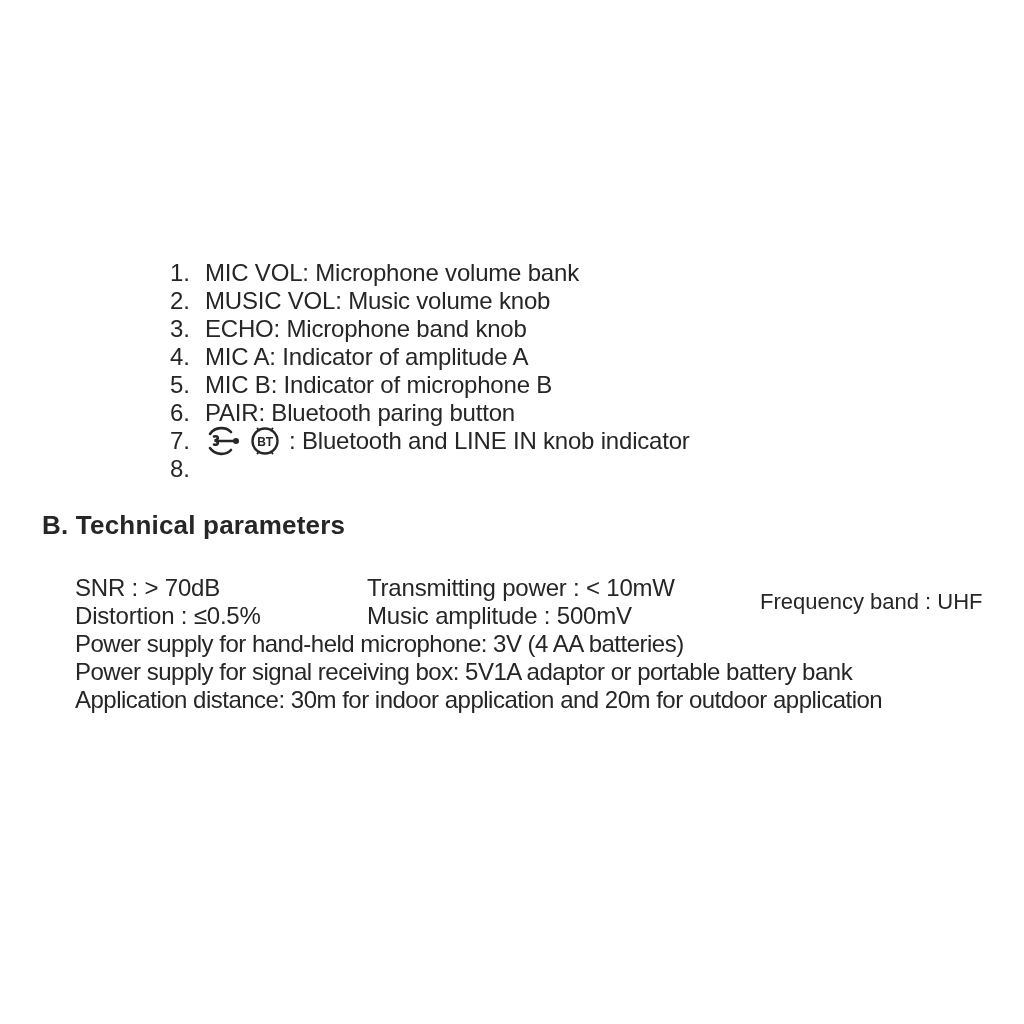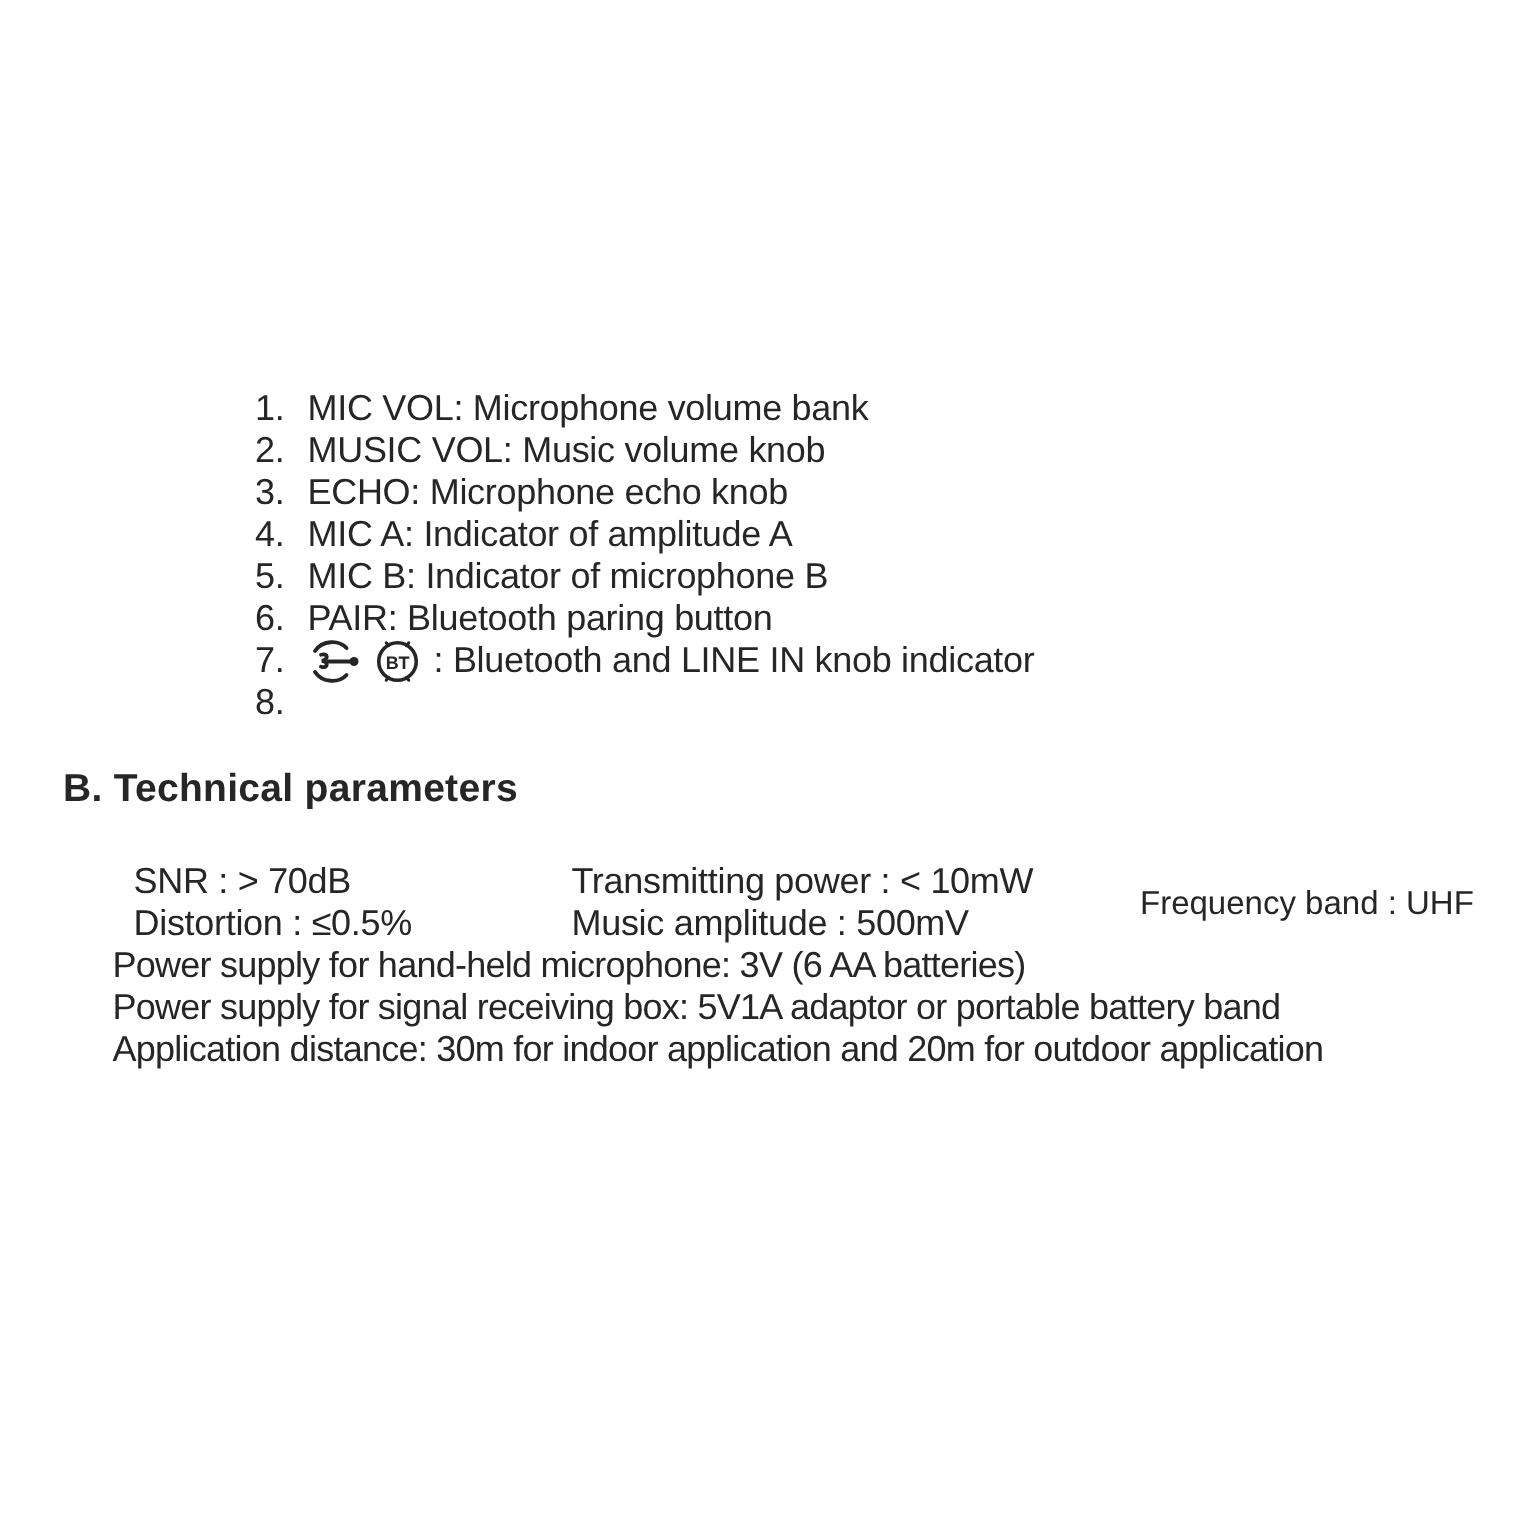--- a/index.html
+++ b/index.html
@@ -53,21 +53,21 @@
   }
   .params {
     position: absolute;
     left: 75px;
     top: 574px;
     font-size: 24px;
     line-height: 28px;
     letter-spacing: -0.2px;
     white-space: nowrap;
   }
-  .param-row { display: flex; height: 28px; margin-left: 14px; }
+  .param-row { display: flex; height: 28px; }
   .param-left { flex: none; width: 292px; }
   .param-line { height: 28px; letter-spacing: -0.5px; }
   .side-note {
     position: absolute;
     left: 760px;
     top: 589px;
     font-size: 22px;
     letter-spacing: 0px;
     white-space: nowrap;
   }
@@ -81,21 +81,21 @@
     <div class="row">
       <span class="num">1.</span>
       <span>MIC VOL: Microphone volume bank</span>
     </div>
     <div class="row">
       <span class="num">2.</span>
       <span>MUSIC VOL: Music volume knob</span>
     </div>
     <div class="row">
       <span class="num">3.</span>
-      <span>ECHO: Microphone echo knob</span>
+      <span>ECHO: Microphone band knob</span>
     </div>
     <div class="row">
       <span class="num">4.</span>
       <span>MIC A: Indicator of amplitude A</span>
     </div>
     <div class="row">
       <span class="num">5.</span>
       <span>MIC B: Indicator of microphone B</span>
     </div>
     <div class="row">
@@ -138,20 +138,20 @@
 
   <div class="params">
     <div class="param-row">
       <span class="param-left">SNR : &gt; 70dB</span>
       <span>Transmitting power : &lt; 10mW</span>
     </div>
     <div class="param-row">
       <span class="param-left">Distortion : ≤0.5%</span>
       <span>Music amplitude : 500mV</span>
     </div>
-    <div class="param-line">Power supply for hand-held microphone: 3V (6 AA batteries)</div>
-    <div class="param-line">Power supply for signal receiving box: 5V1A adaptor or portable battery band</div>
+    <div class="param-line">Power supply for hand-held microphone: 3V (4 AA batteries)</div>
+    <div class="param-line">Power supply for signal receiving box: 5V1A adaptor or portable battery bank</div>
     <div class="param-line">Application distance: 30m for indoor application and 20m for outdoor application</div>
   </div>
 
   <div class="side-note">Frequency band : UHF</div>
 
 </div>
 
 </body></html>

